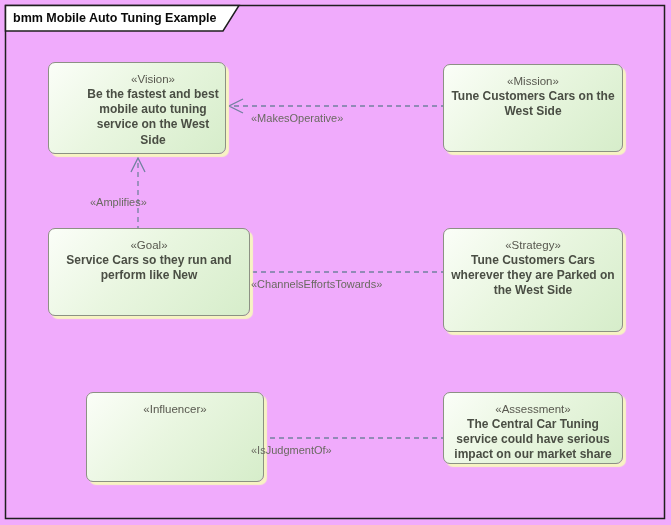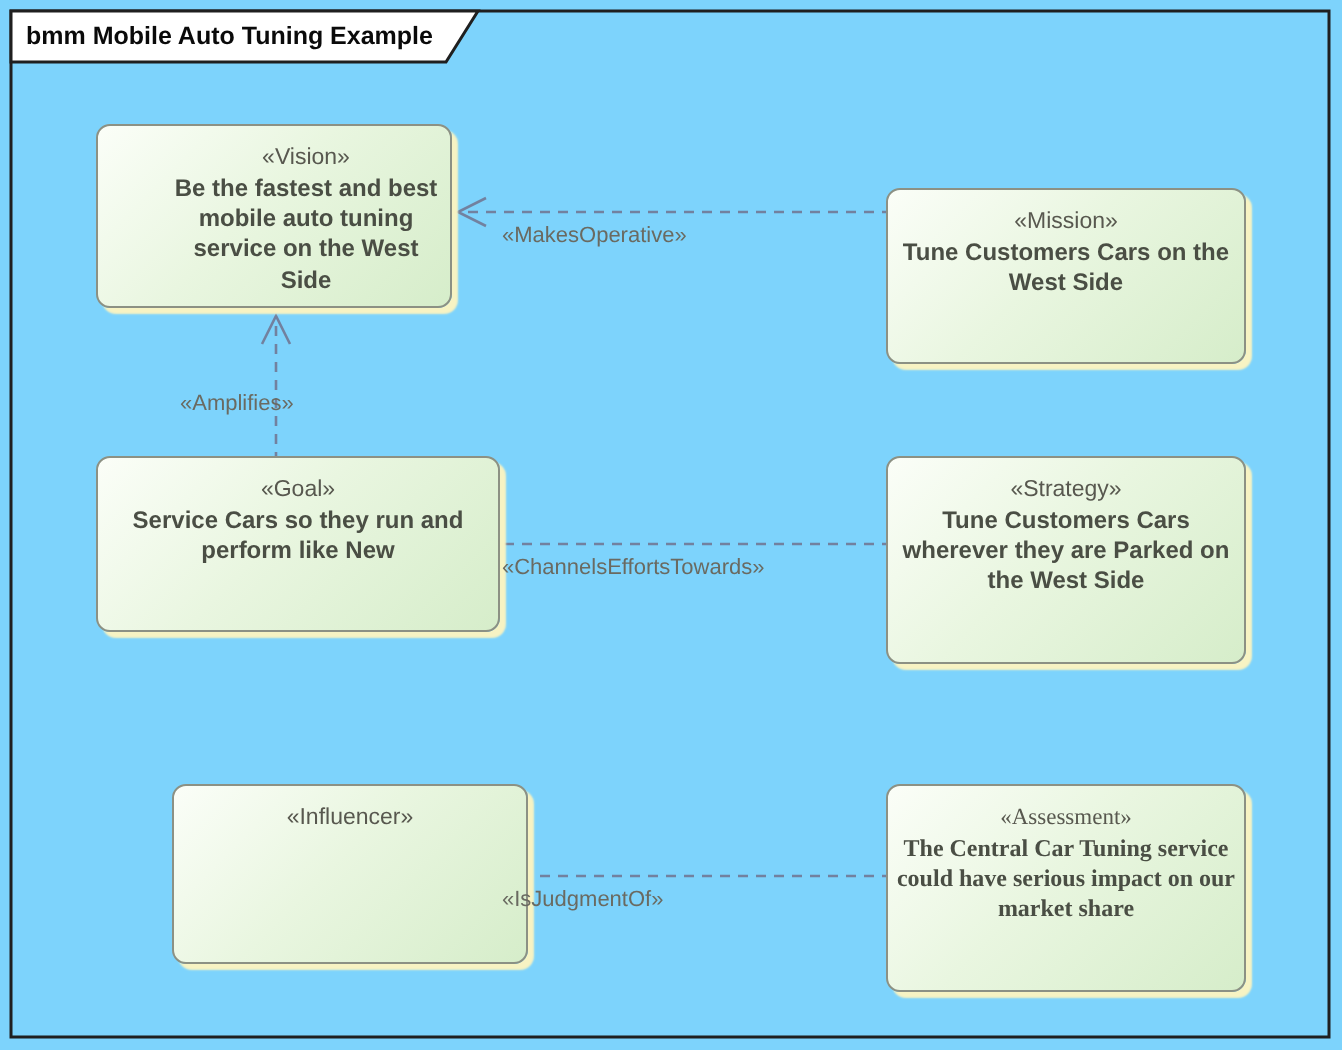--- a/index.html
+++ b/index.html
@@ -1,20 +1,20 @@
 <!DOCTYPE html>
 <html><head>
 <meta charset="utf-8">
 <style>
   html, body { margin: 0; padding: 0; background: #ffffff; }
   .canvas {
     position: relative;
     width: 671px;
     height: 525px;
-    background: #7dd3fc;
+    background: #f0abfc;
     font-family: "Liberation Sans", sans-serif;
     overflow: hidden;
   }
   .overlay {
     position: absolute;
     left: 0; top: 0;
     width: 671px; height: 525px;
   }
   .conn-line {
     stroke: #72819f;
@@ -99,40 +99,40 @@
     </g>
   </svg>
 
   <div class="tab-title">bmm Mobile Auto Tuning Example</div>
 
   <div class="node" style="left:48px; top:62px; width:178px; height:92px;padding-left:35px;">
     <div class="stereotype">«Vision»</div>
     <div class="node-text">Be the fastest and best mobile auto tuning service on the West Side</div>
   </div>
 
-  <div class="node" style="left:443px; top:64px; width:180px; height:88px;margin-top:30px;">
+  <div class="node" style="left:443px; top:64px; width:180px; height:88px;">
     <div class="stereotype">«Mission»</div>
     <div class="node-text">Tune Customers Cars on the West Side</div>
   </div>
 
   <div class="node" style="left:48px; top:228px; width:202px; height:88px;">
     <div class="stereotype">«Goal»</div>
     <div class="node-text">Service Cars so they run and perform like New</div>
   </div>
 
   <div class="node" style="left:443px; top:228px; width:180px; height:104px;">
     <div class="stereotype">«Strategy»</div>
     <div class="node-text">Tune Customers Cars wherever they are Parked on the West Side</div>
   </div>
 
   <div class="node" style="left:48px; top:392px; width:178px; height:90px;margin-left:38px;">
     <div class="stereotype">«Influencer»</div>
   </div>
 
-  <div class="node" style="left:443px; top:392px; width:180px; height:104px;font-family:Liberation Serif, serif;">
+  <div class="node" style="left:443px; top:392px; width:180px; height:72px;">
     <div class="stereotype">«Assessment»</div>
     <div class="node-text">The Central Car Tuning service could have serious impact on our market share</div>
   </div>
 
   <div class="conn-label" style="left:251px; top:112px; width:170px;">«MakesOperative»</div>
   <div class="conn-label" style="left:90px; top:196px; width:90px;">«Amplifies»</div>
   <div class="conn-label" style="left:251px; top:278px; width:170px;">«ChannelsEffortsTowards»</div>
   <div class="conn-label" style="left:251px; top:444px; width:170px;">«IsJudgmentOf»</div>
 
 </div>

